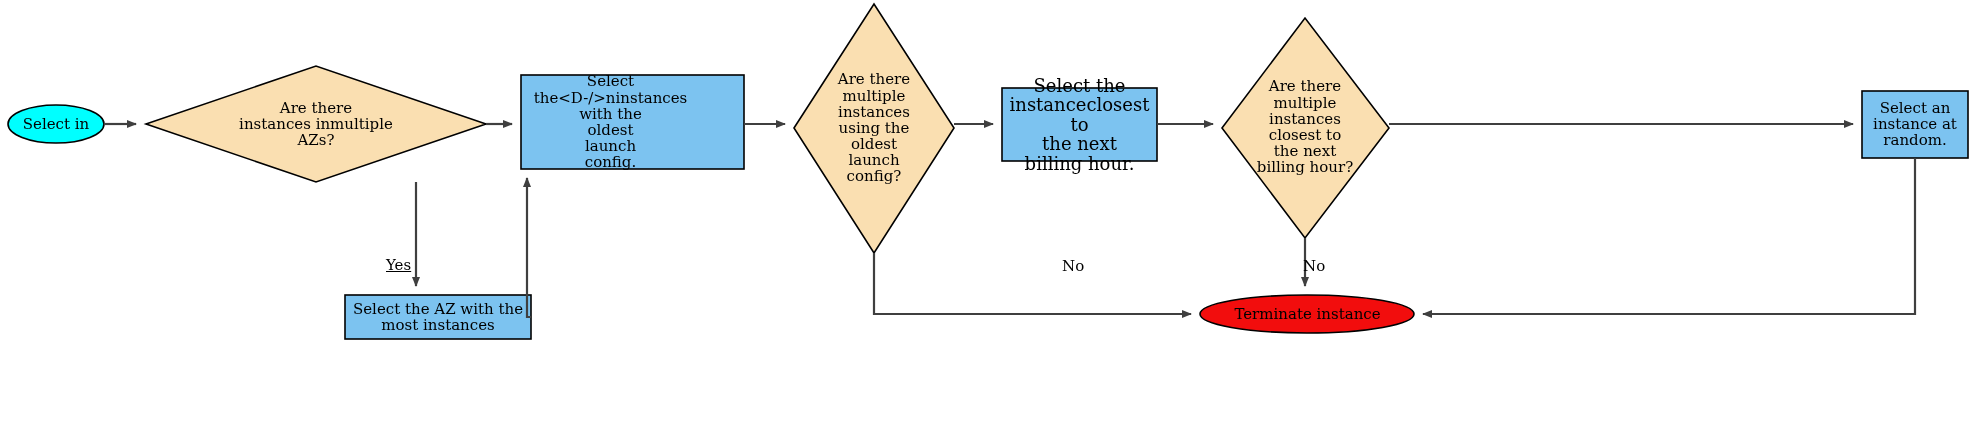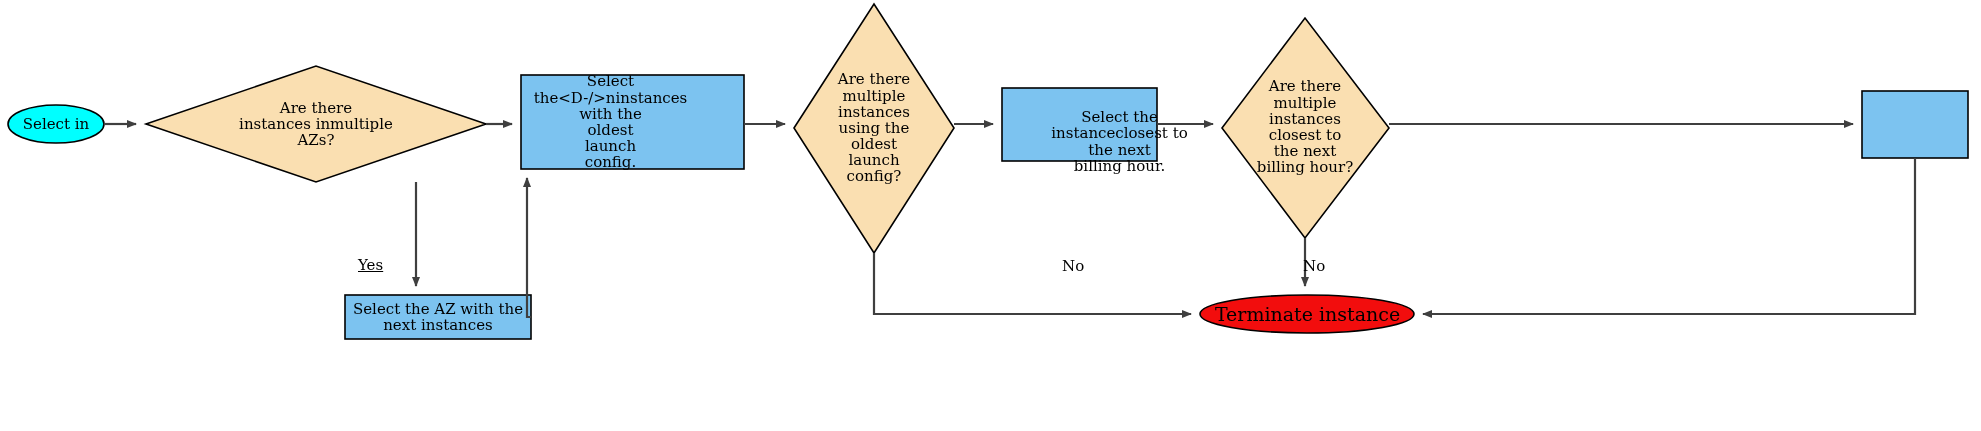--- a/index.html
+++ b/index.html
@@ -108,37 +108,40 @@
 config.</div>
 
   <div class="node-label" style="left:810px; top:60px; width:128px; height:136px; font-size:15px;">Are there
 multiple
 instances
 using the
 oldest
 launch
 config?</div>
 
-  <div class="node-label" style="left:1002px; top:107px; width:155px; height:69px; font-size:15px;padding-left:40px;">Select the
+  <div class="node-label" style="left:1002px; top:90px; width:155px; height:69px; font-size:18px;">Select the
 instanceclosest to
 the next
 billing hour.</div>
 
   <div class="node-label" style="left:1235px; top:68px; width:140px; height:118px; font-size:15px;">Are there
 multiple
 instances
 closest to
 the next
 billing hour?</div>
 
+  <div class="node-label" style="left:1862px; top:92px; width:106px; height:64px; font-size:15px;">Select an
+instance at
+random.</div>
 
   <div class="node-label" style="left:345px; top:296px; width:186px; height:42px; font-size:15px;">Select the AZ with the
-next instances</div>
+most instances</div>
 
-  <div class="node-label" style="left:1200px; top:295px; width:215px; height:38px; font-size:19px;">Terminate instance</div>
+  <div class="node-label" style="left:1200px; top:295px; width:215px; height:38px; font-size:15px;">Terminate instance</div>
 
-  <div class="edge-label" style="left:358px; top:258px;text-decoration:underline;">Yes</div>
+  <div class="edge-label" style="left:386px; top:258px;text-decoration:underline;">Yes</div>
 
   <div class="edge-label" style="left:1062px; top:259px;">No</div>
 
   <div class="edge-label" style="left:1303px; top:259px;">No</div>
 
 </div>
 
 </body></html>

